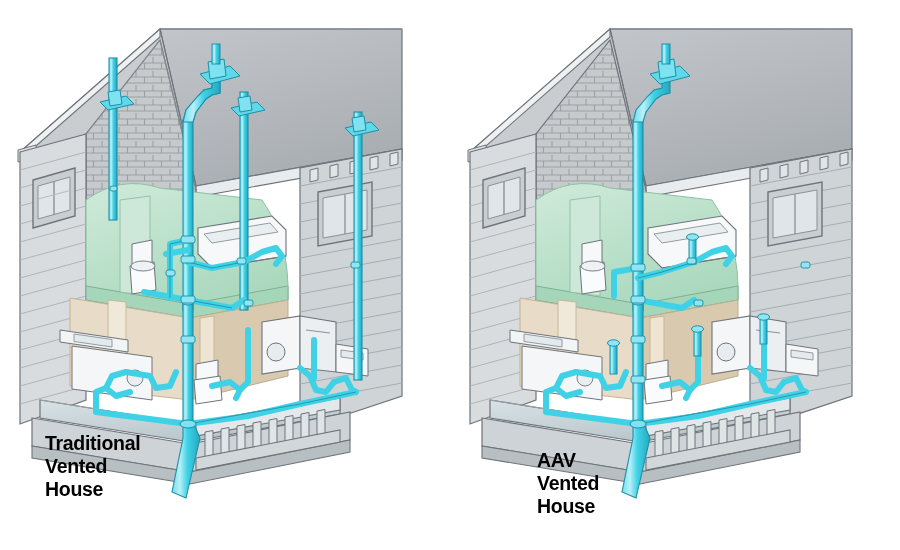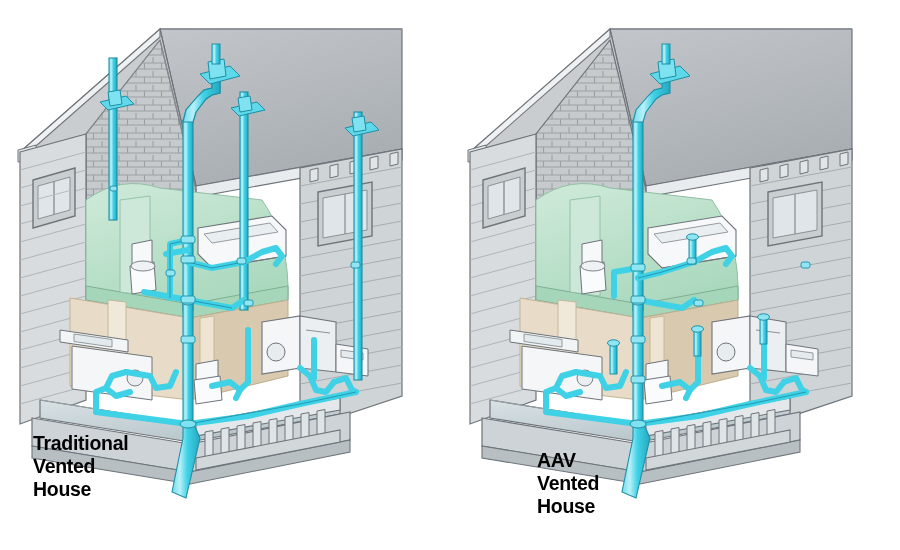--- a/index.html
+++ b/index.html
@@ -5,21 +5,21 @@
   html,body{margin:0;padding:0;background:#ffffff;}
   body{width:900px;height:550px;position:relative;overflow:hidden;
        font-family:"Liberation Sans",sans-serif;}
   .stage{position:absolute;inset:0;}
   .house{position:absolute;top:0;width:450px;height:550px;}
   .house.left{left:0;}
   .house.right{left:450px;}
   svg{display:block;width:100%;height:100%;}
   .caption{position:absolute;font-weight:bold;font-size:19.5px;line-height:1.17;
            color:#000;letter-spacing:-0.3px;white-space:pre-line;}
-  .caption.left{left:33px;top:432px;}
+  .caption.left{left:45px;top:432px;}
   .caption.right{left:537px;top:449px;}
 </style>
 </head>
 <body>
 
 <div class="stage">
 
   <div class="house left">
     <svg viewBox="0 0 450 550" xmlns="http://www.w3.org/2000/svg">
       <defs>

